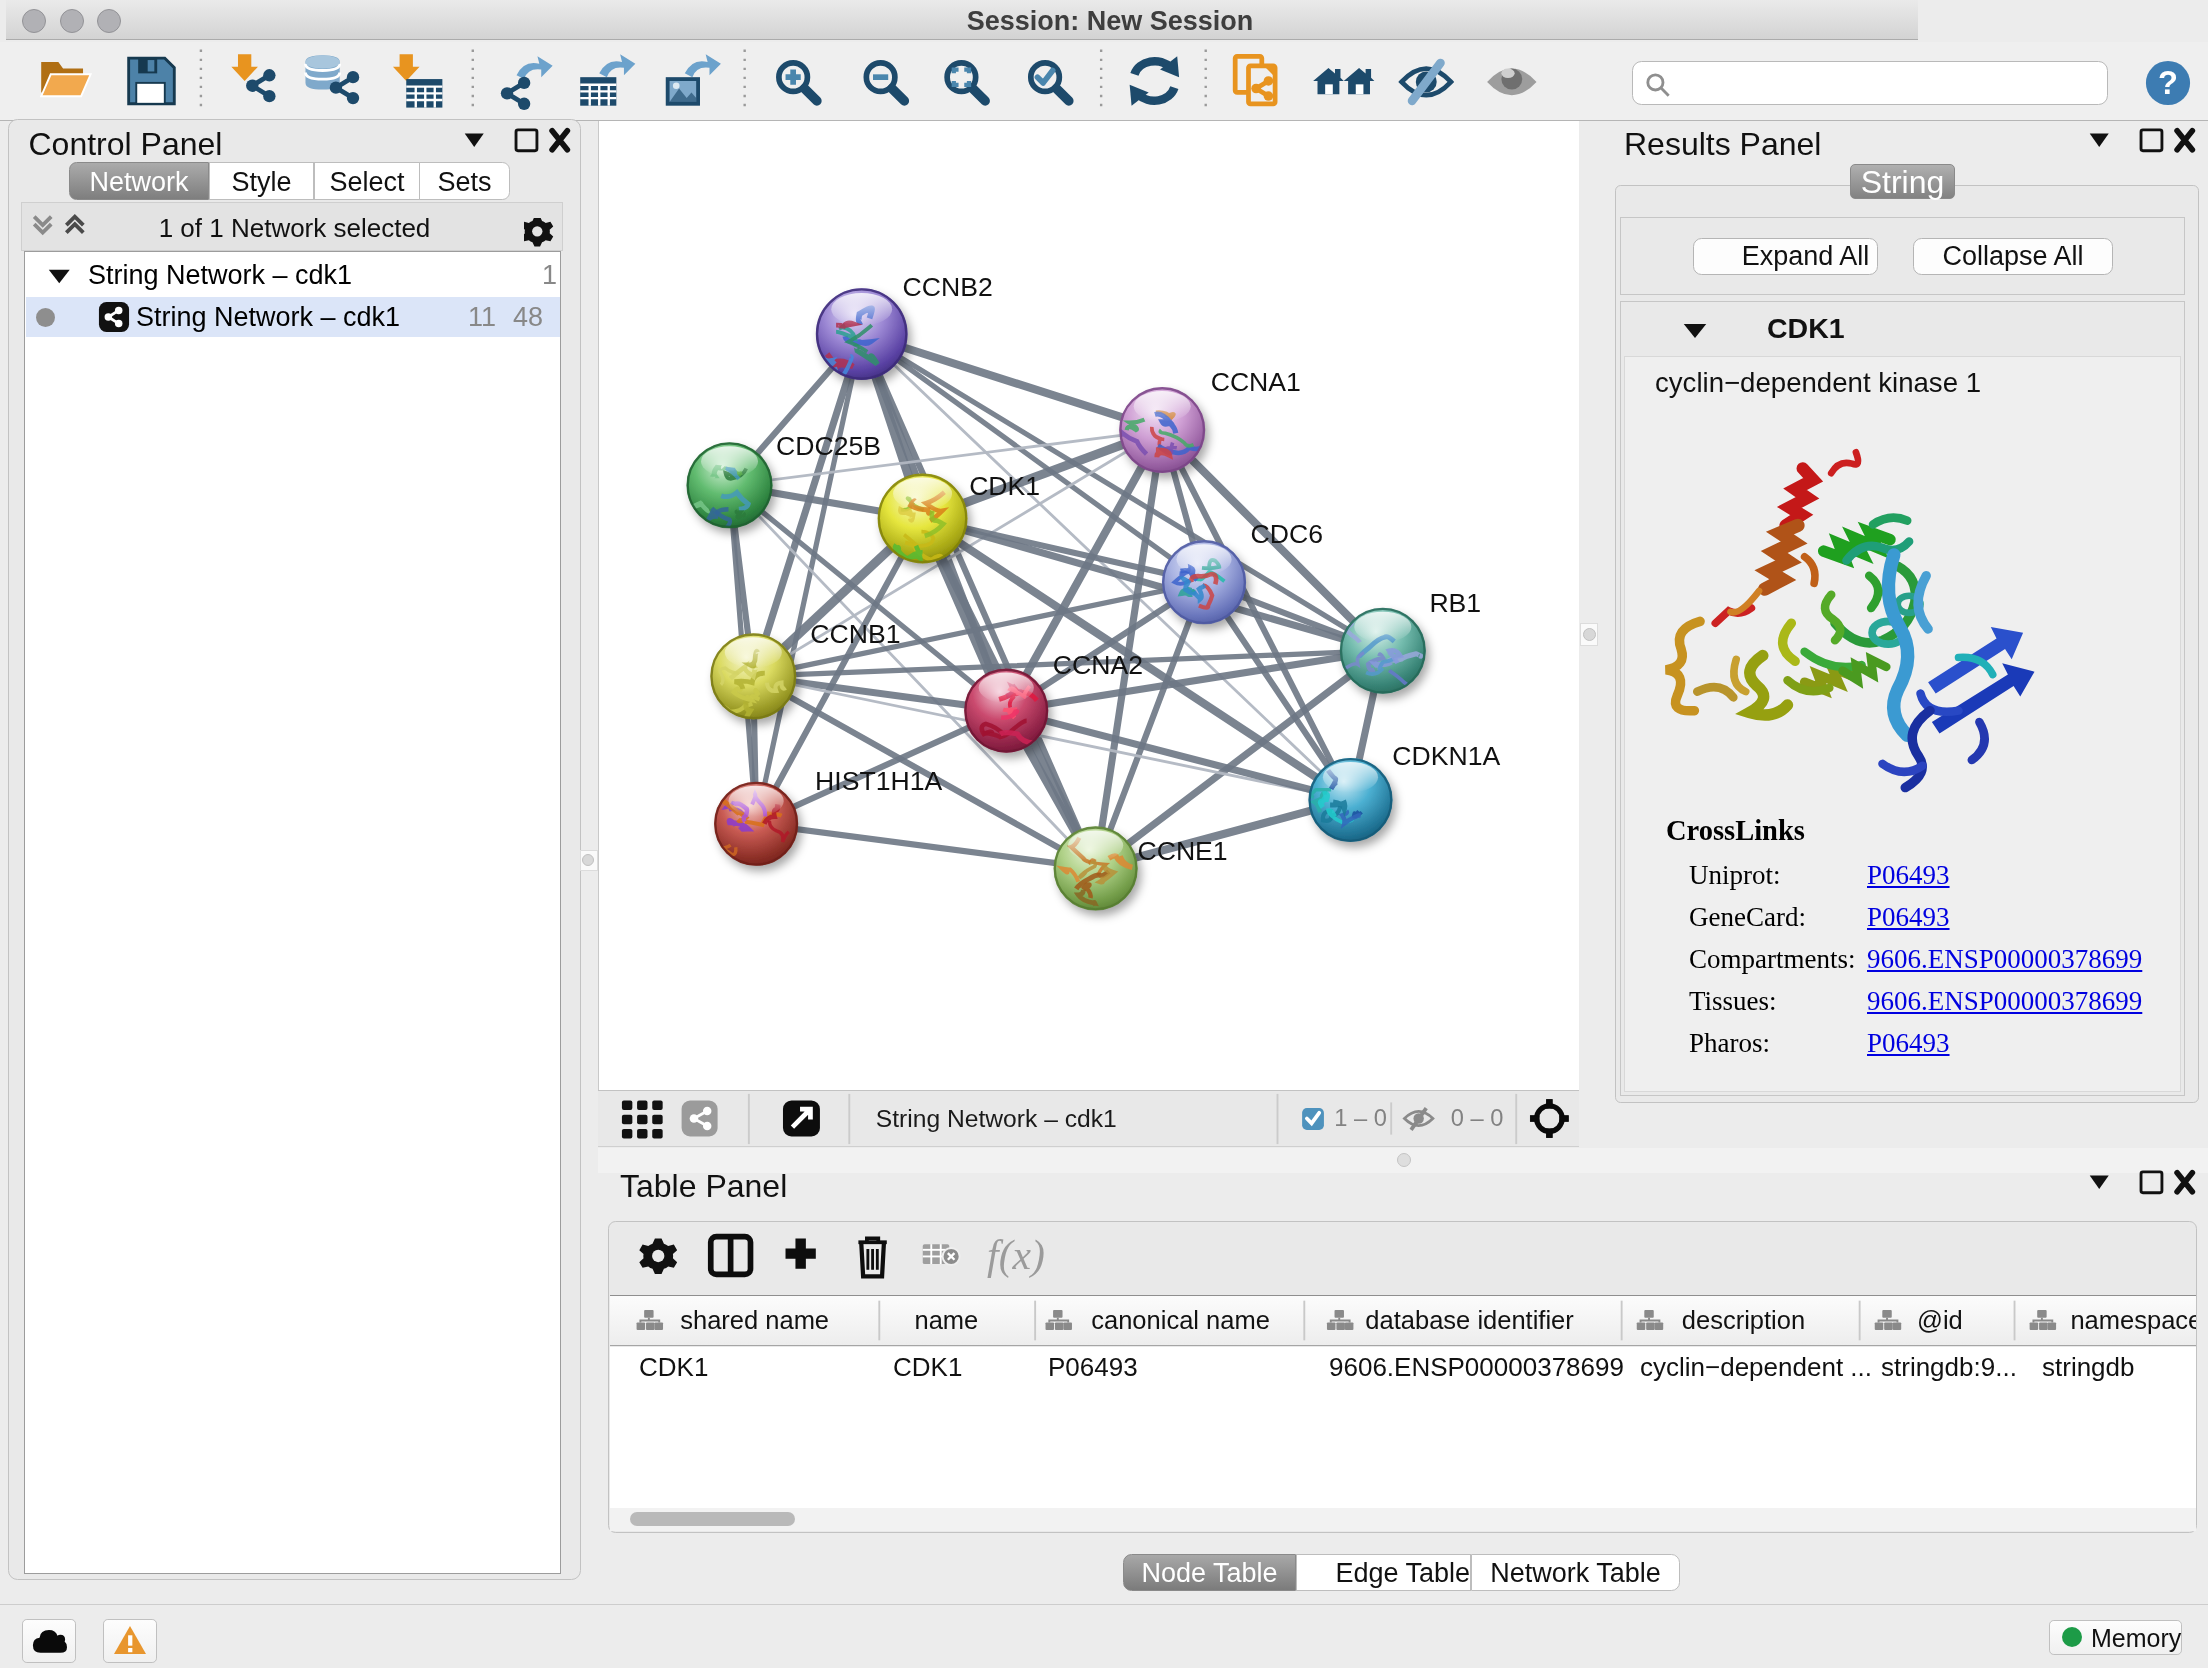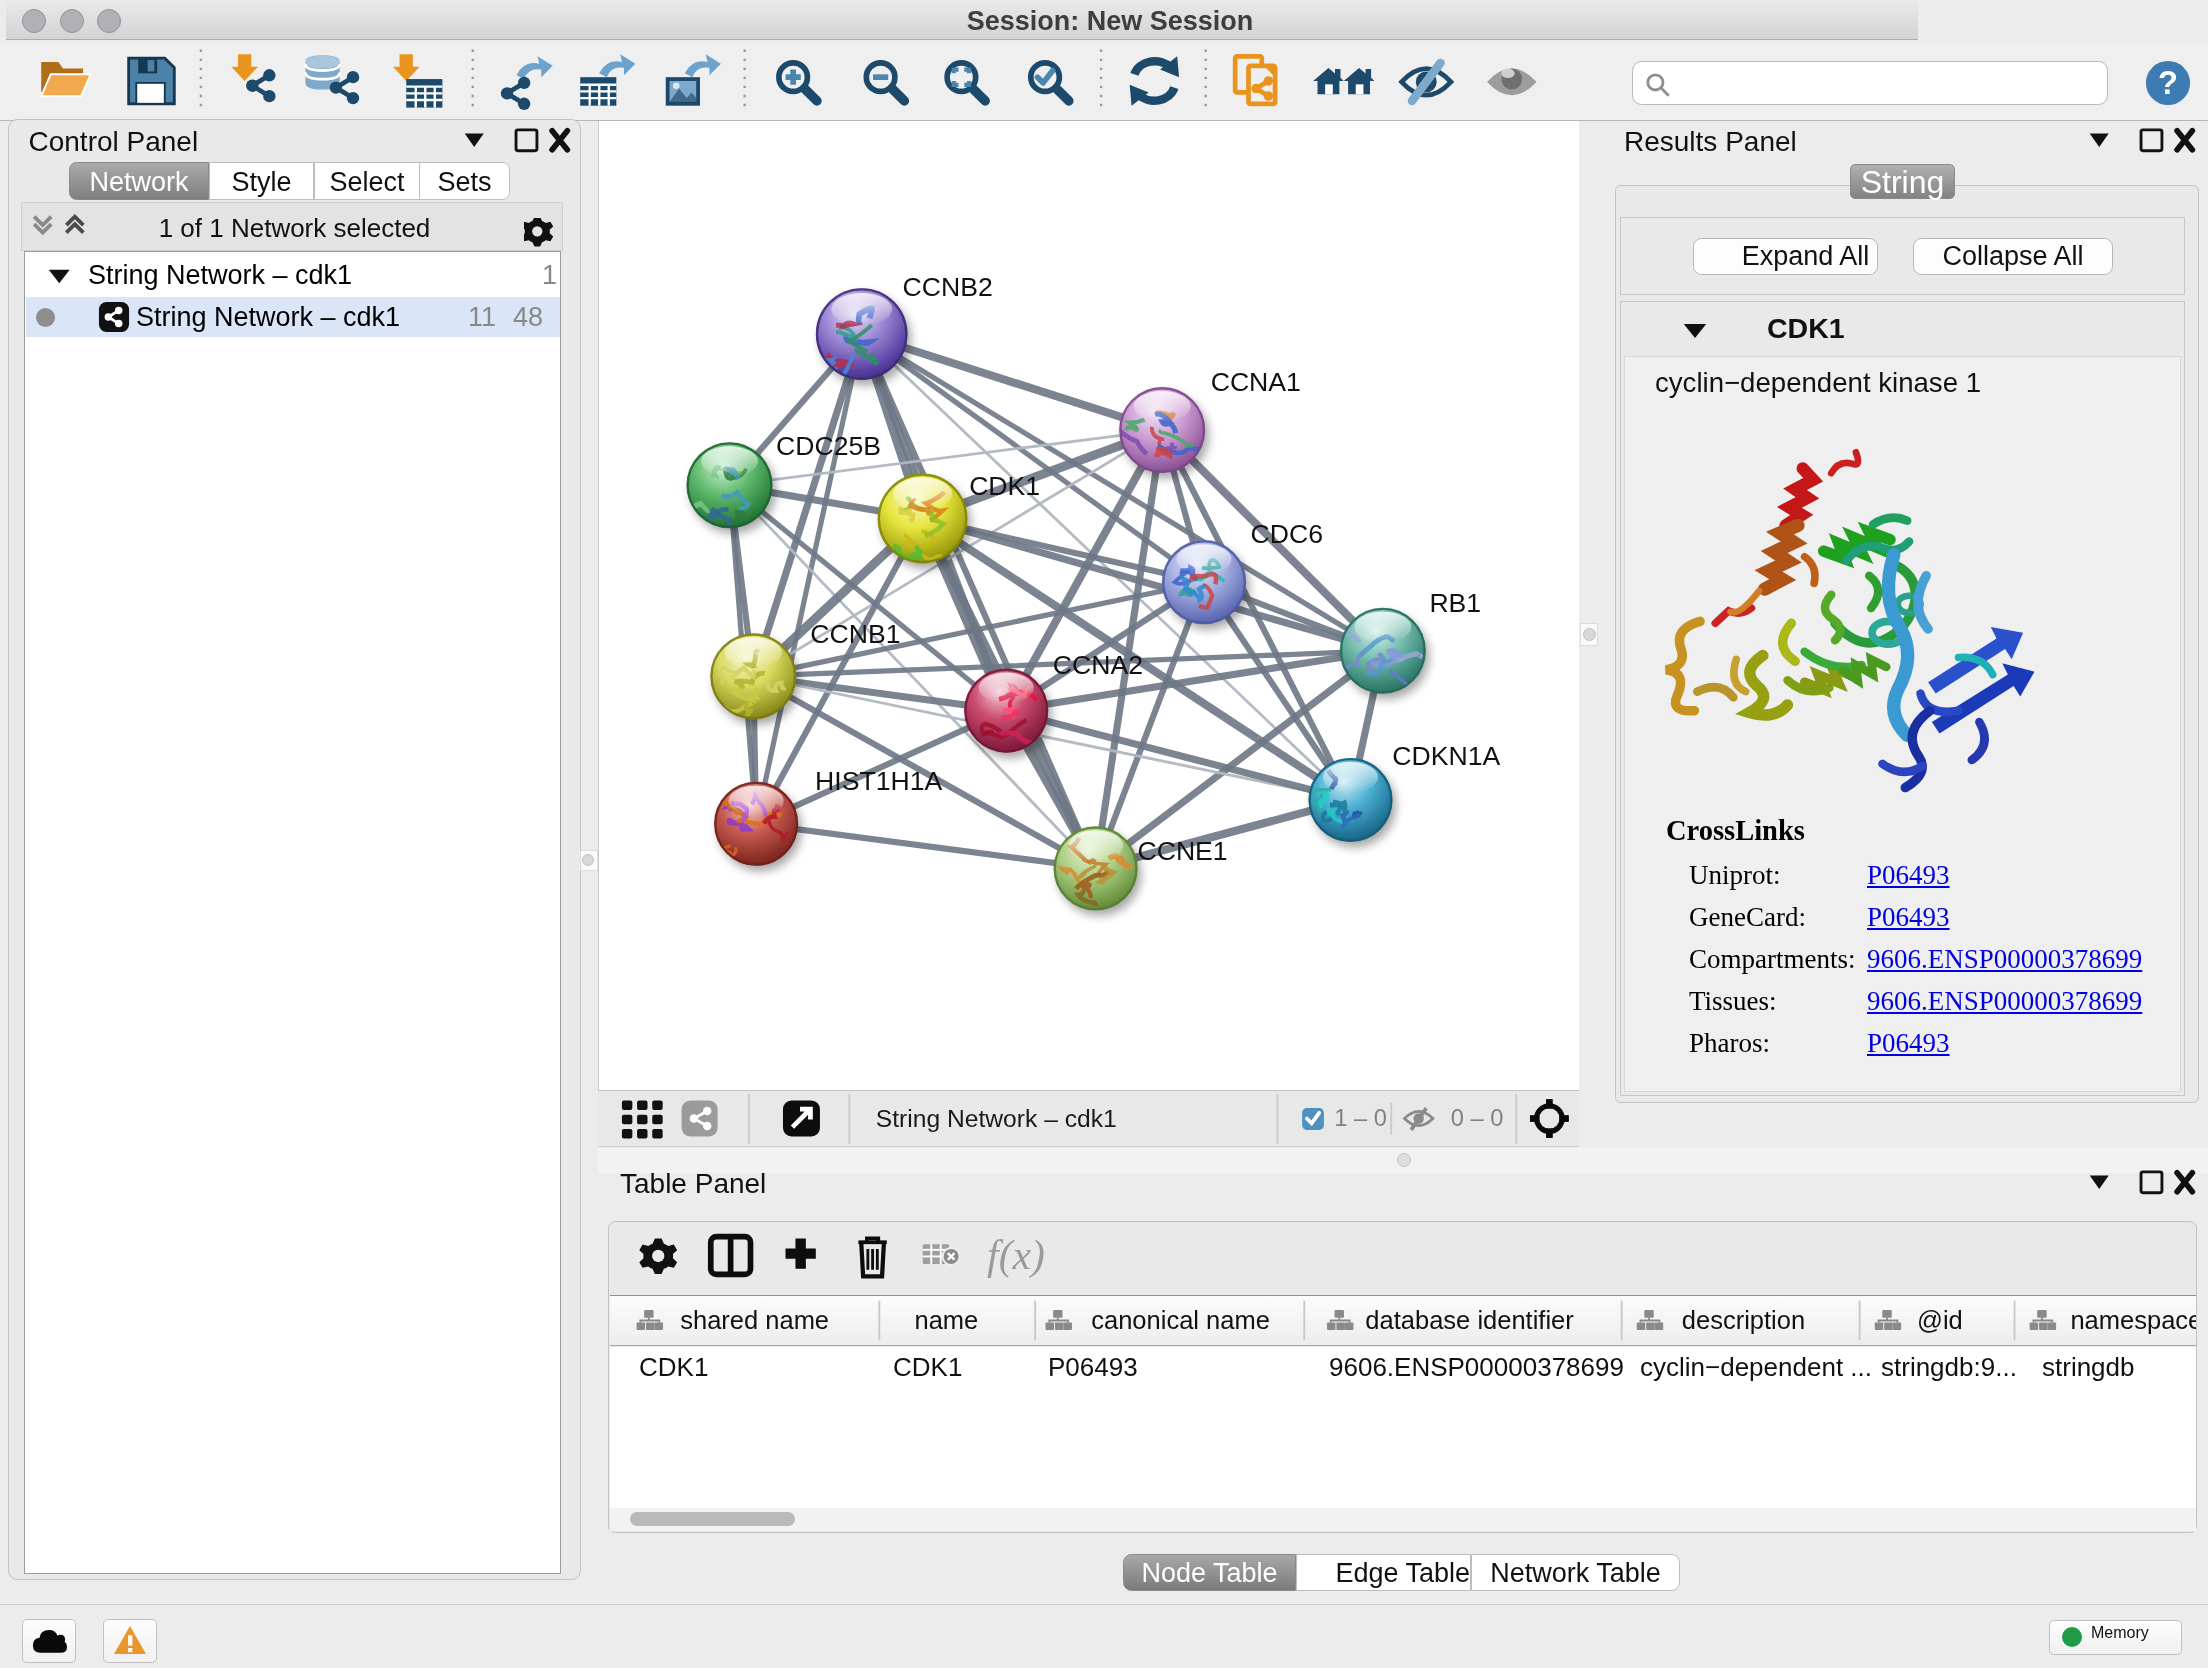--- a/index.html
+++ b/index.html
@@ -14,21 +14,21 @@
   background:#b1b1b5; border:1.4px solid #939397; }
 #wtitle { position:absolute; top:5.7px; left:0; width:2208px; text-align:center;
   font-size:27px; font-weight:bold; color:#3e3e3e; }
 
 
 #toolbar { left:0; top:42px; width:2208px; height:79px; background:#efefef; border-bottom:1.9px solid #b5b5b5; }
 #searchbox { left:1632px; top:61px; width:476px; height:44px; background:#fff;
   border:1.9px solid #b9b9b9; border-radius:9.5px; }
 
 
-.ptitle { font-size:28px; color:#111; }
+.ptitle { font-size:32px; color:#111; }
 .pbox { position:absolute; background:#e9e9e9; border:1.9px solid #c2c2c2; border-radius:9.5px; }
 
 
 #cptitle { left:28.5px; top:126px; }
 .tab { position:absolute; top:162px; height:38px; background:#fff; border:1px solid #bdbdbd;
   text-align:center; font-size:27px; color:#111; line-height:38px; }
 .tabsel { background:linear-gradient(#ababab,#7e7e7e); color:#fff;
   border-radius:7.6px 0 0 7.6px; border-color:#8a8a8a; }
 #selrow { left:21px; top:202px; width:542px; height:49px; background:#e3e3e3; border:1px solid #cfcfcf; }
 #treebox { left:24px; top:251px; width:537px; height:1323px; background:#fff; border:1.9px solid #9c9c9c; }
@@ -818,14 +818,14 @@
   <path d="M10 26 Q2 26 2 18 Q2 11 9 10 Q10 2 19 2 Q26 2 28 8 Q29 7 31 7 Q36 7 36 12 Q36 13 35.5 14 Q38 16 38 20 Q38 26 31 26 Z" fill="#0a0a0a"></path>
 </svg>
 <div class="sbtn" style="left:103px;top:1619px;width:54px;height:44px;"></div>
 <svg class="abs" style="left:112px;top:1624px;" width="36" height="32" viewBox="0 0 38 34">
   <path d="M19 2 L36 32 L2 32 Z" fill="#e8962e"></path>
   <rect x="17" y="12" width="4.5" height="11" fill="#fff"></rect>
   <rect x="17" y="25.5" width="4.5" height="4.5" fill="#fff"></rect>
 </svg>
 <div class="sbtn" style="left:2049px;top:1620px;width:133px;height:35px;"></div>
 <div class="abs" style="left:2062px;top:1627px;width:20px;height:20px;border-radius:50%;background:#1d9b47;"></div>
-<div class="abs" style="left:2091px;top:1624px;font-size:16px;color:#111;text-align:right;">Memory</div>
+<div class="abs" style="left:2091px;top:1624px;font-size:25px;color:#111;text-align:right;">Memory</div>
 
 
 </body></html>

